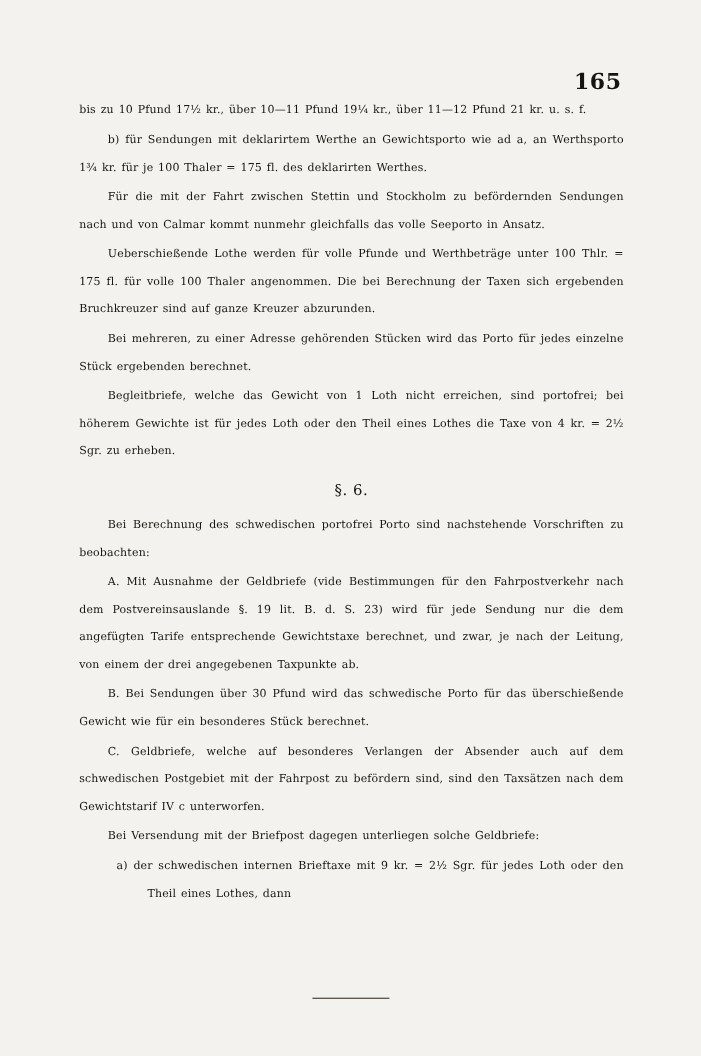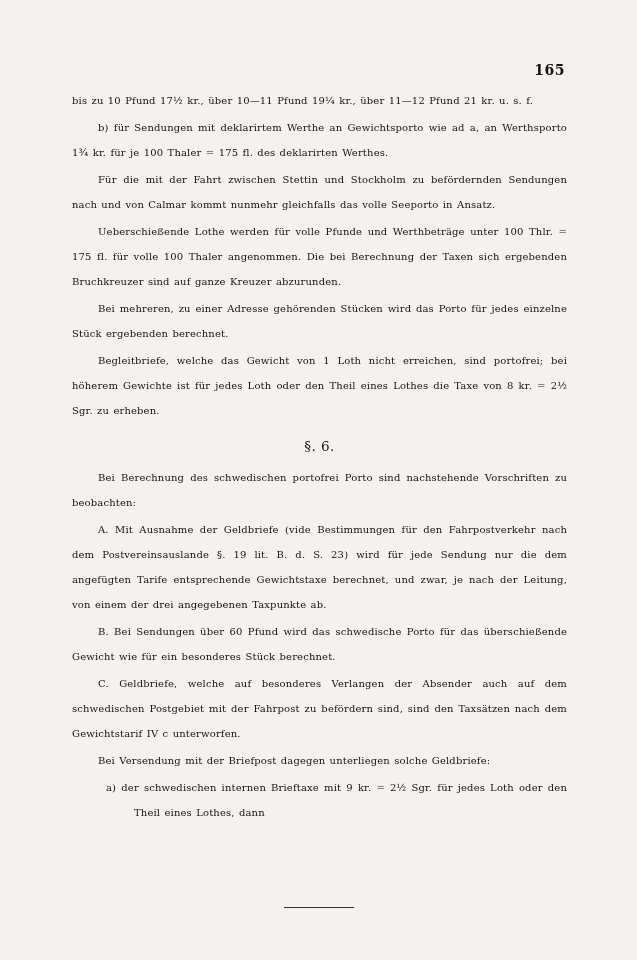--- a/index.html
+++ b/index.html
@@ -20,21 +20,21 @@
     height: 960px;
     background: #f4f2ee;
     box-sizing: border-box;
     padding: 0 72px;
   }
   .page-number {
     position: absolute;
     top: 62px;
     right: 72px;
     font-weight: bold;
-    font-size: 14px;
+    font-size: 20px;
     letter-spacing: 0.5px;
     text-align: center;
   }
   .body-text {
     position: absolute;
     top: 88px;
     left: 72px;
     right: 70px;
   }
   p {
@@ -82,29 +82,29 @@
     <p>bis zu 10 Pfund 17½ kr., über 10—11 Pfund 19¼ kr., über 11—12 Pfund 21 kr. u. s. f.</p>
 
     <p class="indent">b) für Sendungen mit deklarirtem Werthe an Gewichtsporto wie ad a, an Werthsporto 1¾ kr. für je 100 Thaler = 175 fl. des deklarirten Werthes.</p>
 
     <p class="indent">Für die mit der Fahrt zwischen Stettin und Stockholm zu befördernden Sendungen nach und von Calmar kommt nunmehr gleichfalls das volle Seeporto in Ansatz.</p>
 
     <p class="indent">Ueberschießende Lothe werden für volle Pfunde und Werthbeträge unter 100 Thlr. = 175 fl. für volle 100 Thaler angenommen. Die bei Berechnung der Taxen sich ergebenden Bruchkreuzer sind auf ganze Kreuzer abzurunden.</p>
 
     <p class="indent">Bei mehreren, zu einer Adresse gehörenden Stücken wird das Porto für jedes einzelne Stück ergebenden berechnet.</p>
 
-    <p class="indent">Begleitbriefe, welche das Gewicht von 1 Loth nicht erreichen, sind portofrei; bei höherem Gewichte ist für jedes Loth oder den Theil eines Lothes die Taxe von 8 kr. = 2½ Sgr. zu erheben.</p>
+    <p class="indent">Begleitbriefe, welche das Gewicht von 1 Loth nicht erreichen, sind portofrei; bei höherem Gewichte ist für jedes Loth oder den Theil eines Lothes die Taxe von 4 kr. = 2½ Sgr. zu erheben.</p>
 
     <div class="section-head">§. 6.</div>
 
     <p class="indent">Bei Berechnung des schwedischen portofrei Porto sind nachstehende Vorschriften zu beobachten:</p>
 
     <p class="indent">A. Mit Ausnahme der Geldbriefe (vide Bestimmungen für den Fahrpostverkehr nach dem Postvereinsauslande §. 19 lit. B. d. S. 23) wird für jede Sendung nur die dem angefügten Tarife entsprechende Gewichtstaxe berechnet, und zwar, je nach der Leitung, von einem der drei angegebenen Taxpunkte ab.</p>
 
-    <p class="indent">B. Bei Sendungen über 60 Pfund wird das schwedische Porto für das überschießende Gewicht wie für ein besonderes Stück berechnet.</p>
+    <p class="indent">B. Bei Sendungen über 30 Pfund wird das schwedische Porto für das überschießende Gewicht wie für ein besonderes Stück berechnet.</p>
 
     <p class="indent">C. Geldbriefe, welche auf besonderes Verlangen der Absender auch auf dem schwedischen Postgebiet mit der Fahrpost zu befördern sind, sind den Taxsätzen nach dem Gewichtstarif IV c unterworfen.</p>
 
     <p class="indent">Bei Versendung mit der Briefpost dagegen unterliegen solche Geldbriefe:</p>
 
     <p class="hang-inner">a) der schwedischen internen Brieftaxe mit 9 kr. = 2½ Sgr. für jedes Loth oder den Theil eines Lothes, dann</p>
 
   </div>
 
   <div class="rule"></div>

